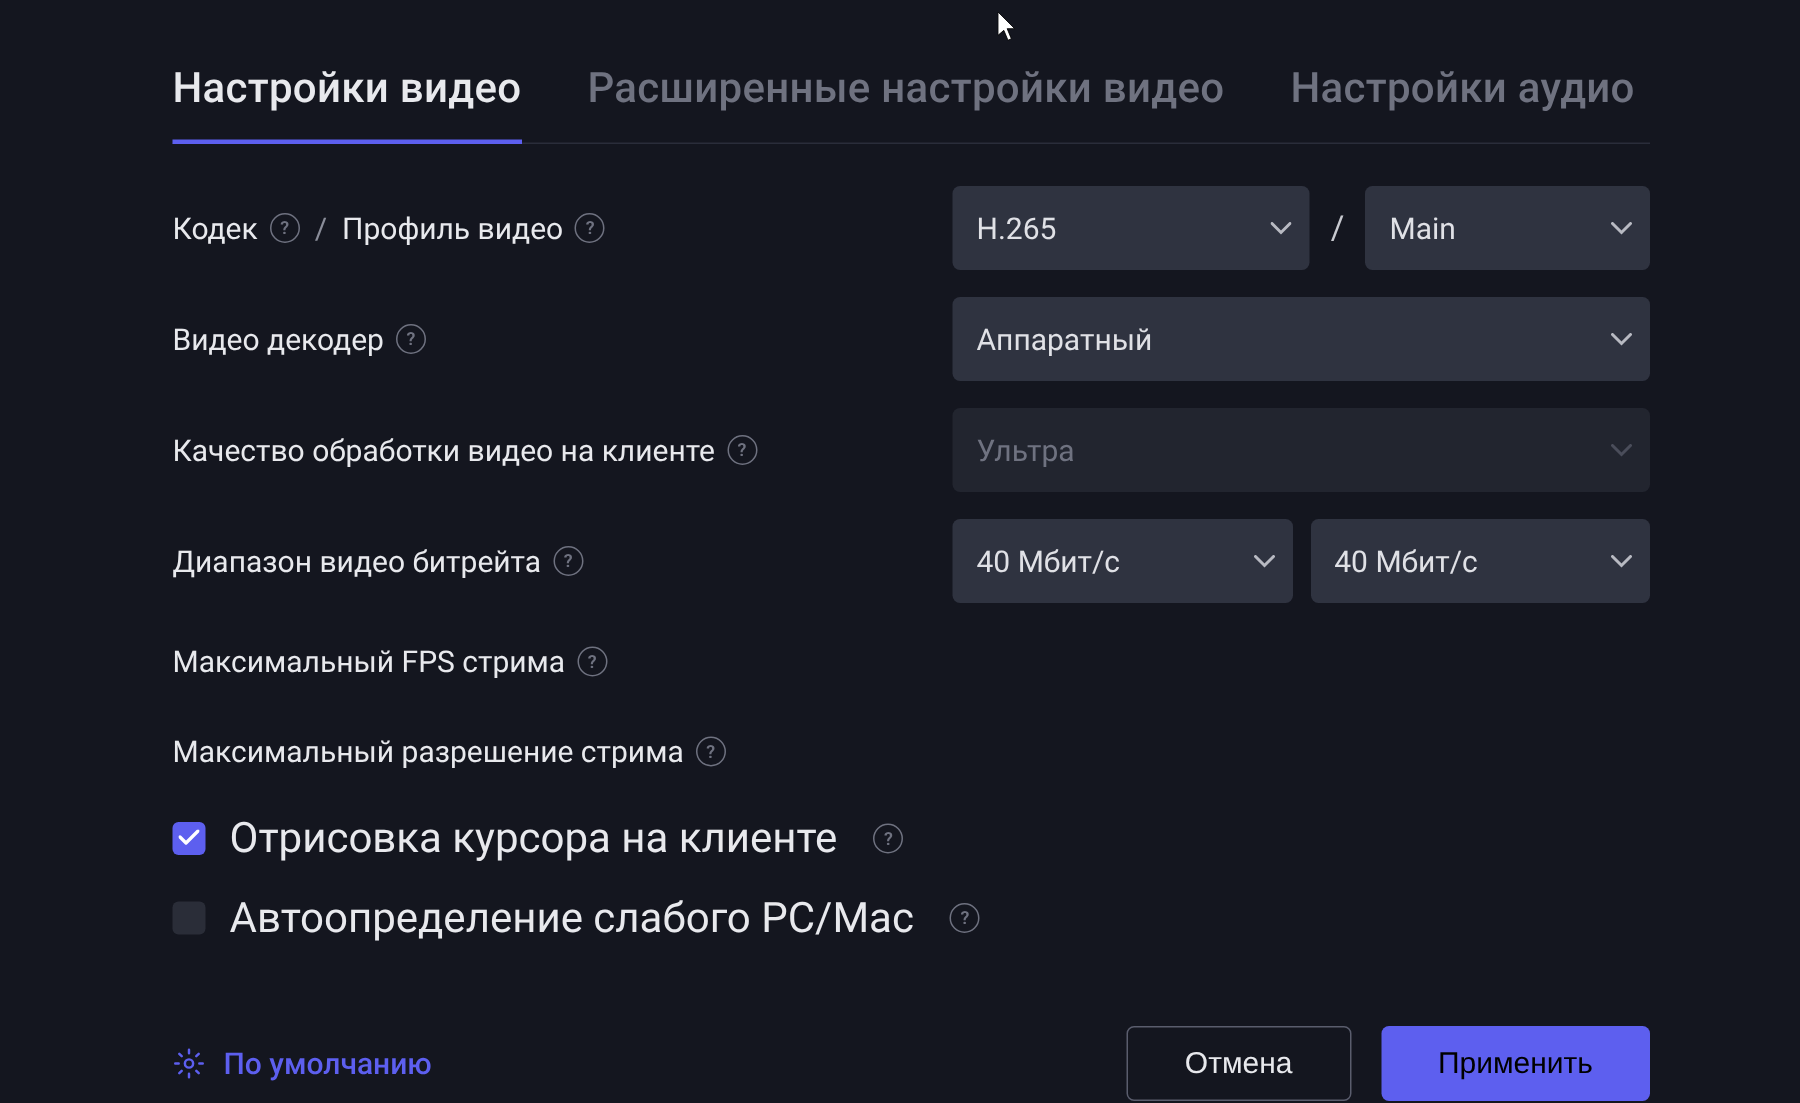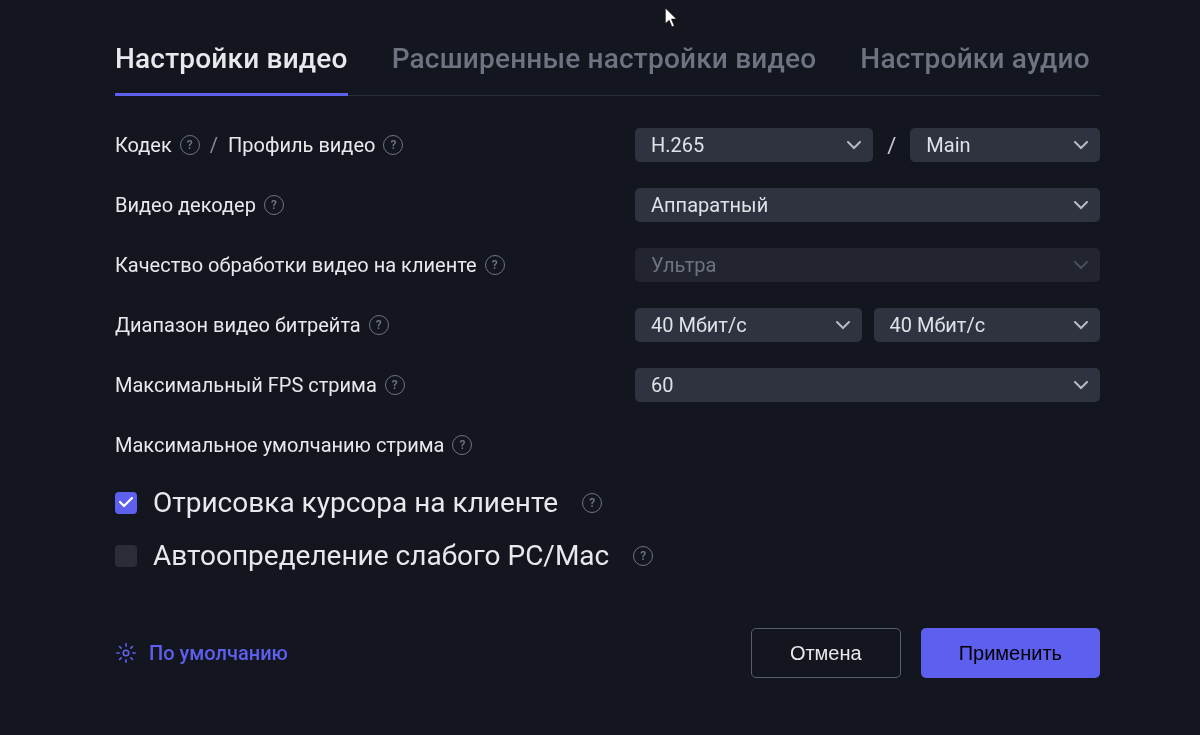--- a/index.html
+++ b/index.html
@@ -81,21 +81,21 @@
     color: #6f7280;
     font-size: 12px;
     font-weight: 600;
     cursor: pointer;
     flex-shrink: 0;
   }
   .select {
     background: #2f3340;
     border: none;
     border-radius: 5px;
-    height: 34px;
+    height: 56px;
     display: flex;
     align-items: center;
     justify-content: space-between;
     padding: 0 12px 0 16px;
     font-size: 20px;
     color: #e0e1e6;
     cursor: pointer;
     flex: 1;
     min-width: 0;
   }
@@ -282,33 +282,25 @@
             </svg>
         </div>
       </div>
     </div>
 
     <div class="row">
       <div class="label-col">
         <span>Максимальный FPS стрима</span>
         <span class="help-icon">?</span>
       </div>
-      <div class="control-col">
-        <div class="select">
-          <span>60</span>
-          <svg class="chevron" width="14" height="9" viewBox="0 0 14 9">
-              <path d="M1 1 L7 7 L13 1" stroke="currentColor" stroke-width="2" fill="none" stroke-linecap="round"></path>
-            </svg>
-        </div>
-      </div>
-    </div>
-
-    <div class="row">
-      <div class="label-col">
-        <span>Максимальное умолчанию стрима</span>
+    </div>
+
+    <div class="row">
+      <div class="label-col">
+        <span>Максимальный разрешение стрима</span>
         <span class="help-icon">?</span>
       </div>
     </div>
 
     <div class="checkbox-row">
       <div class="checkbox checked">
         <svg width="14" height="11" viewBox="0 0 14 11">
             <path d="M1 5 L5 9 L13 1" stroke="#ffffff" stroke-width="2.2" fill="none" stroke-linecap="round" stroke-linejoin="round"></path>
           </svg>
       </div>

